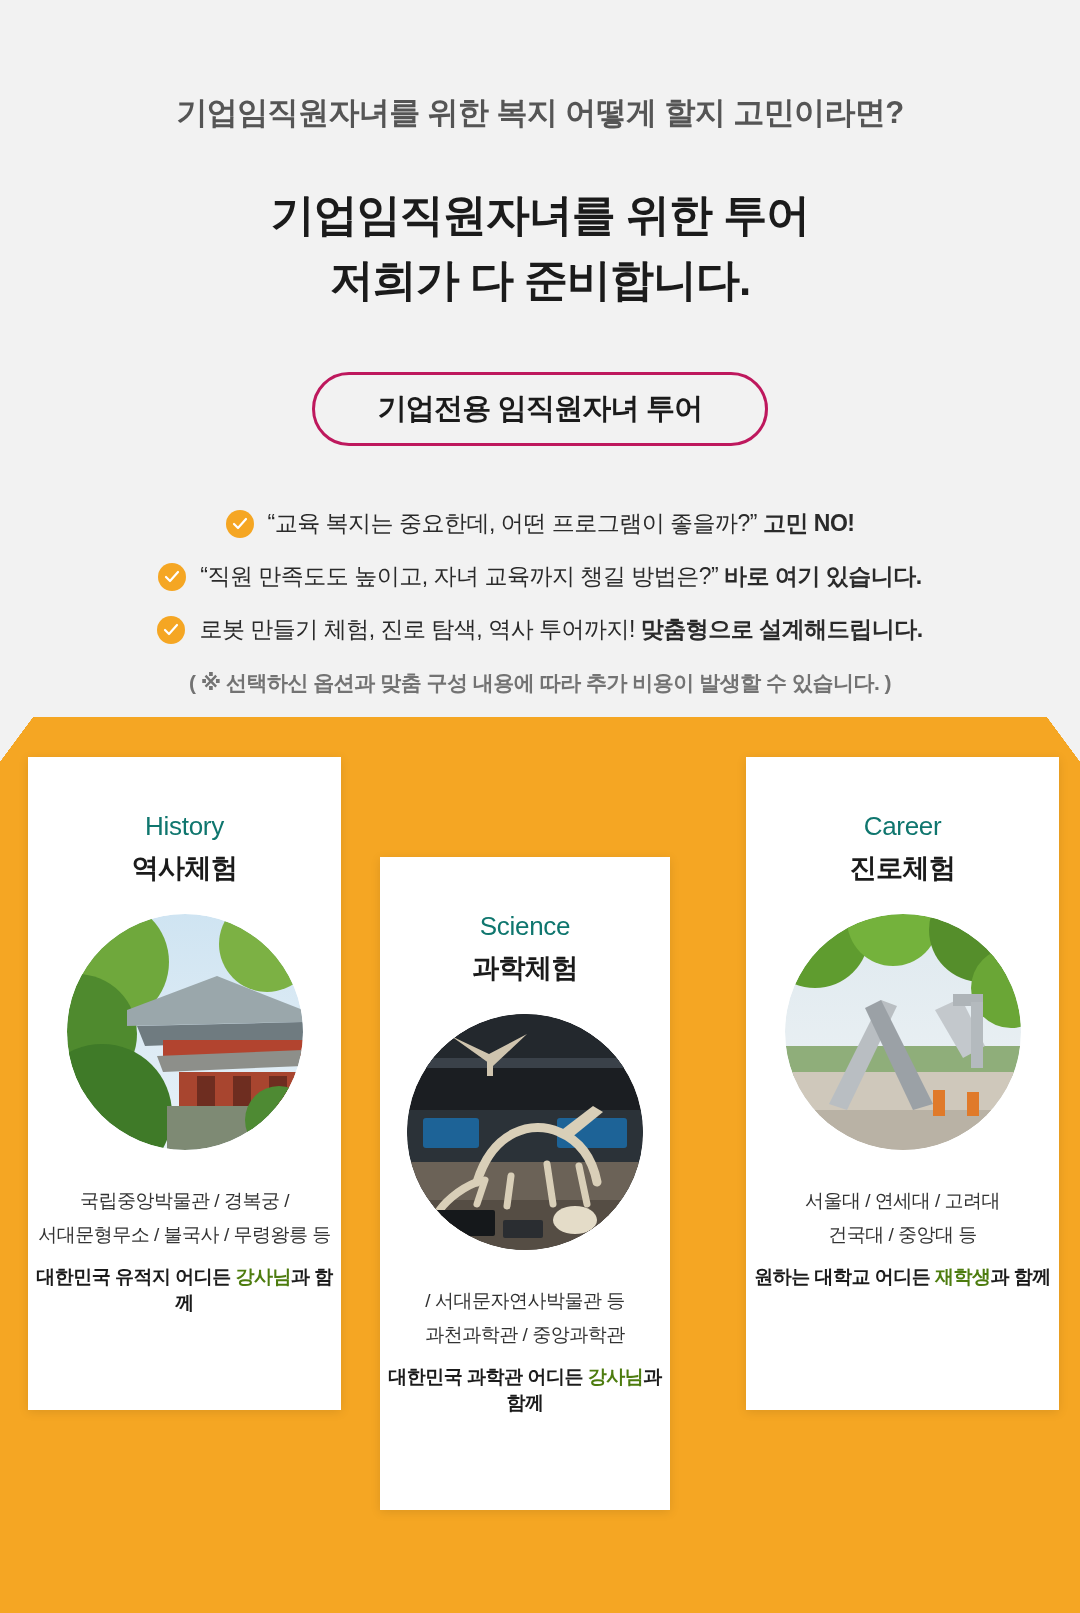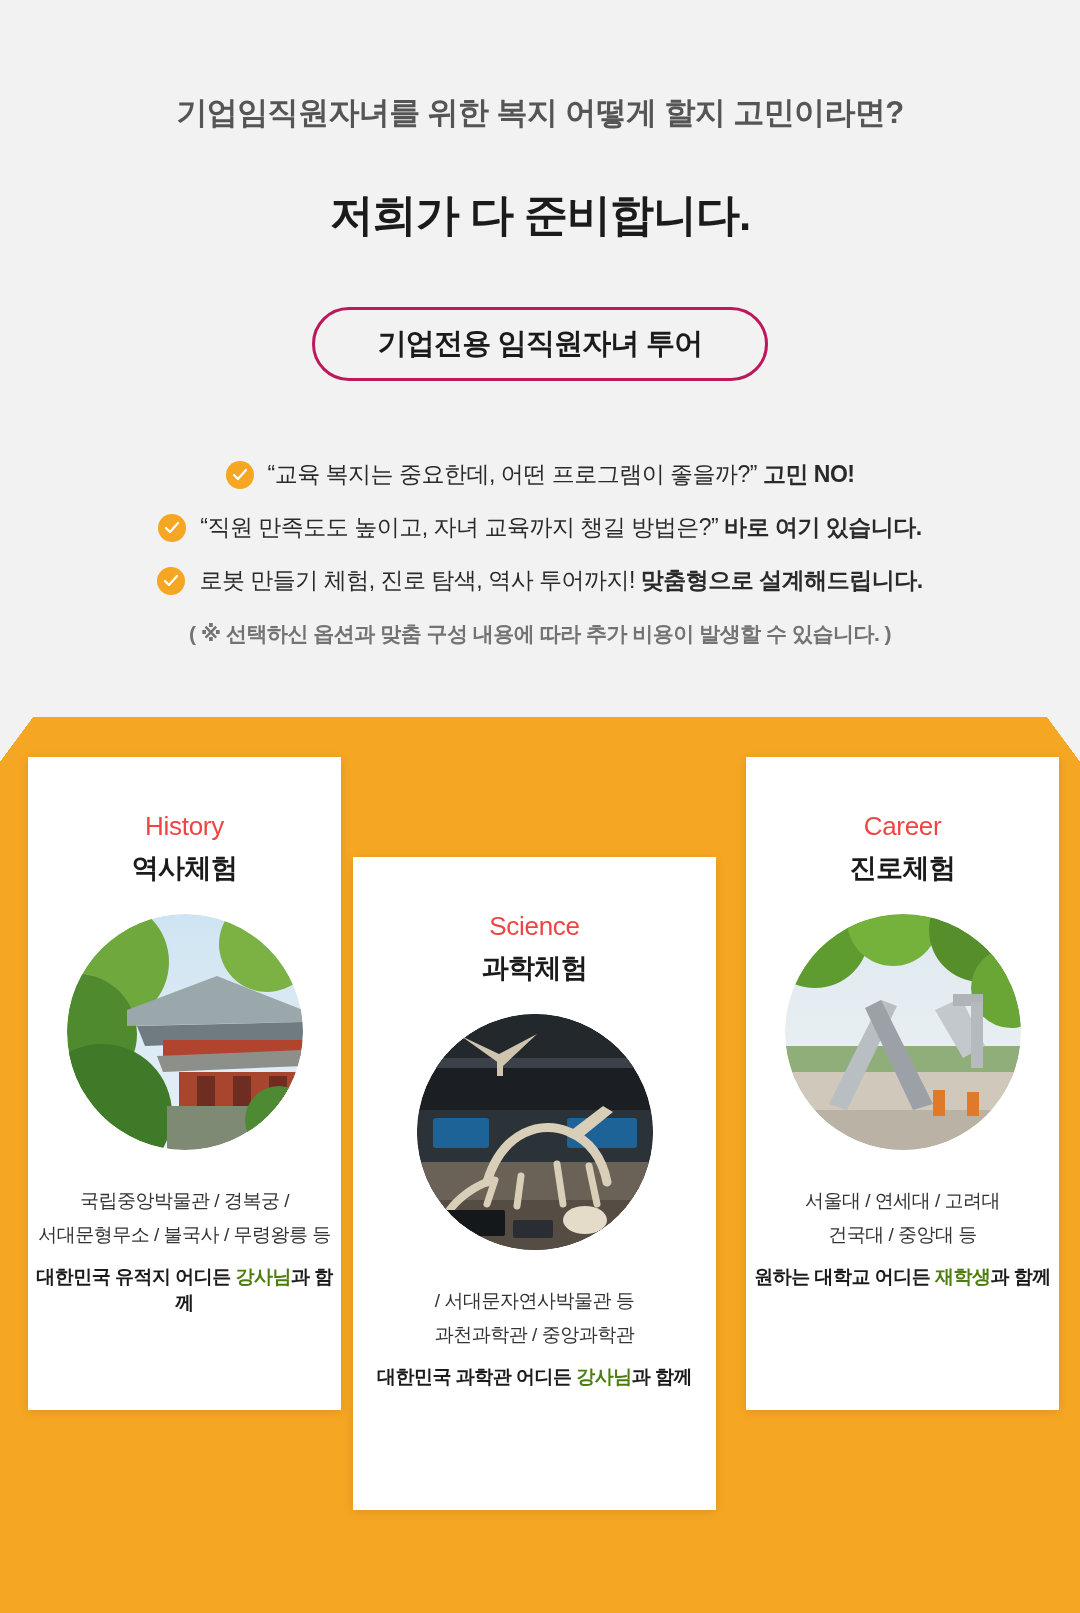--- a/index.html
+++ b/index.html
@@ -59,21 +59,21 @@
     background: transparent;
     font-size: 29px;
     font-weight: bold;
     color: #1b1b1b;
     letter-spacing: -0.8px;
     cursor: pointer;
   }
 
   
   .bullets {
-    margin-top: 78px;
+    margin-top: 62px;
     display: flex;
     flex-direction: column;
     align-items: center;
     gap: 22px;
   }
   .bullet {
     display: flex;
     align-items: center;
     gap: 14px;
     font-size: 23px;
@@ -129,26 +129,26 @@
     height: 800px;
   }
   .card {
     position: absolute;
     background: #ffffff;
     box-shadow: 0 2px 10px rgba(0,0,0,0.10);
     text-align: center;
     padding-top: 54px;
   }
   .card-history { left: 28px;  top: 0;   width: 313px; height: 653px; }
-  .card-science { left: 353px; top: 100px; width: 363px; height: 653px; }
+  .card-science { left: 380px; top: 100px; width: 290px; height: 653px; }
   .card-career  { left: 710px; top: 0;   width: 313px; height: 653px; margin-left: 36px; }
 
   .card-en {
     font-size: 26px;
-    color: #ef4444;
+    color: #0f766e;
     font-weight: 400;
     letter-spacing: -0.3px;
   }
   .card-ko {
     margin-top: 8px;
     font-size: 27px;
     font-weight: bold;
     color: #1b1b1b;
     letter-spacing: -0.6px;
   }
@@ -180,20 +180,21 @@
 </head>
 <body>
 
 <div class="page">
 
   <div class="top">
 
     <div class="eyebrow">기업임직원자녀를 위한 복지 어떻게 할지 고민이라면?</div>
 
     <div class="headline">
+      <div>기업임직원자녀를 위한 투어</div>
       <div>저희가 다 준비합니다.</div>
     </div>
 
     <div class="pill-wrap">
       <button class="pill">기업전용 임직원자녀 투어</button>
     </div>
 
     <div class="bullets">
 
       <div class="bullet">

